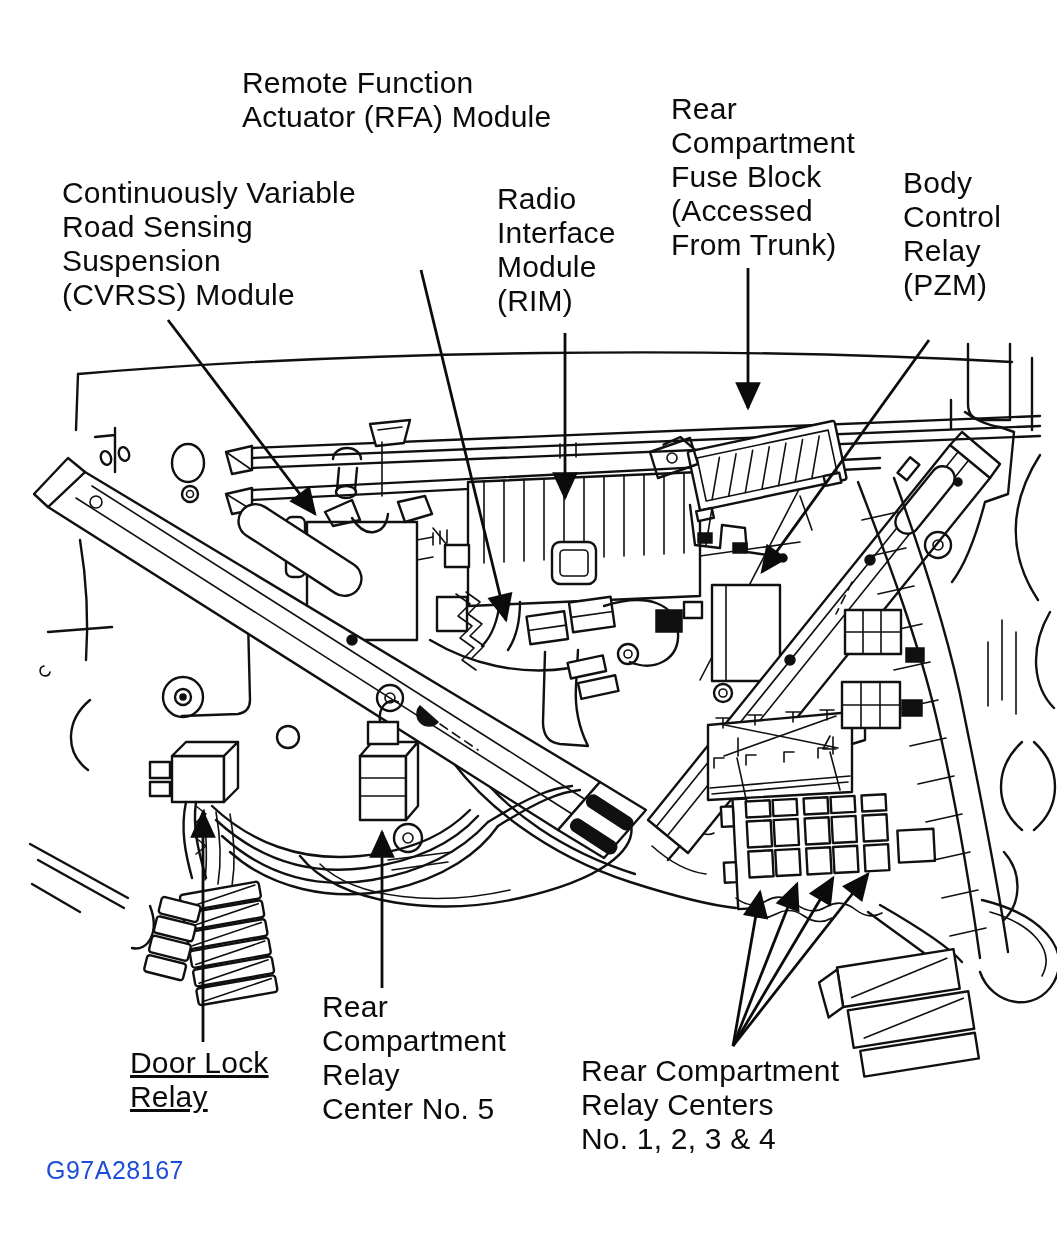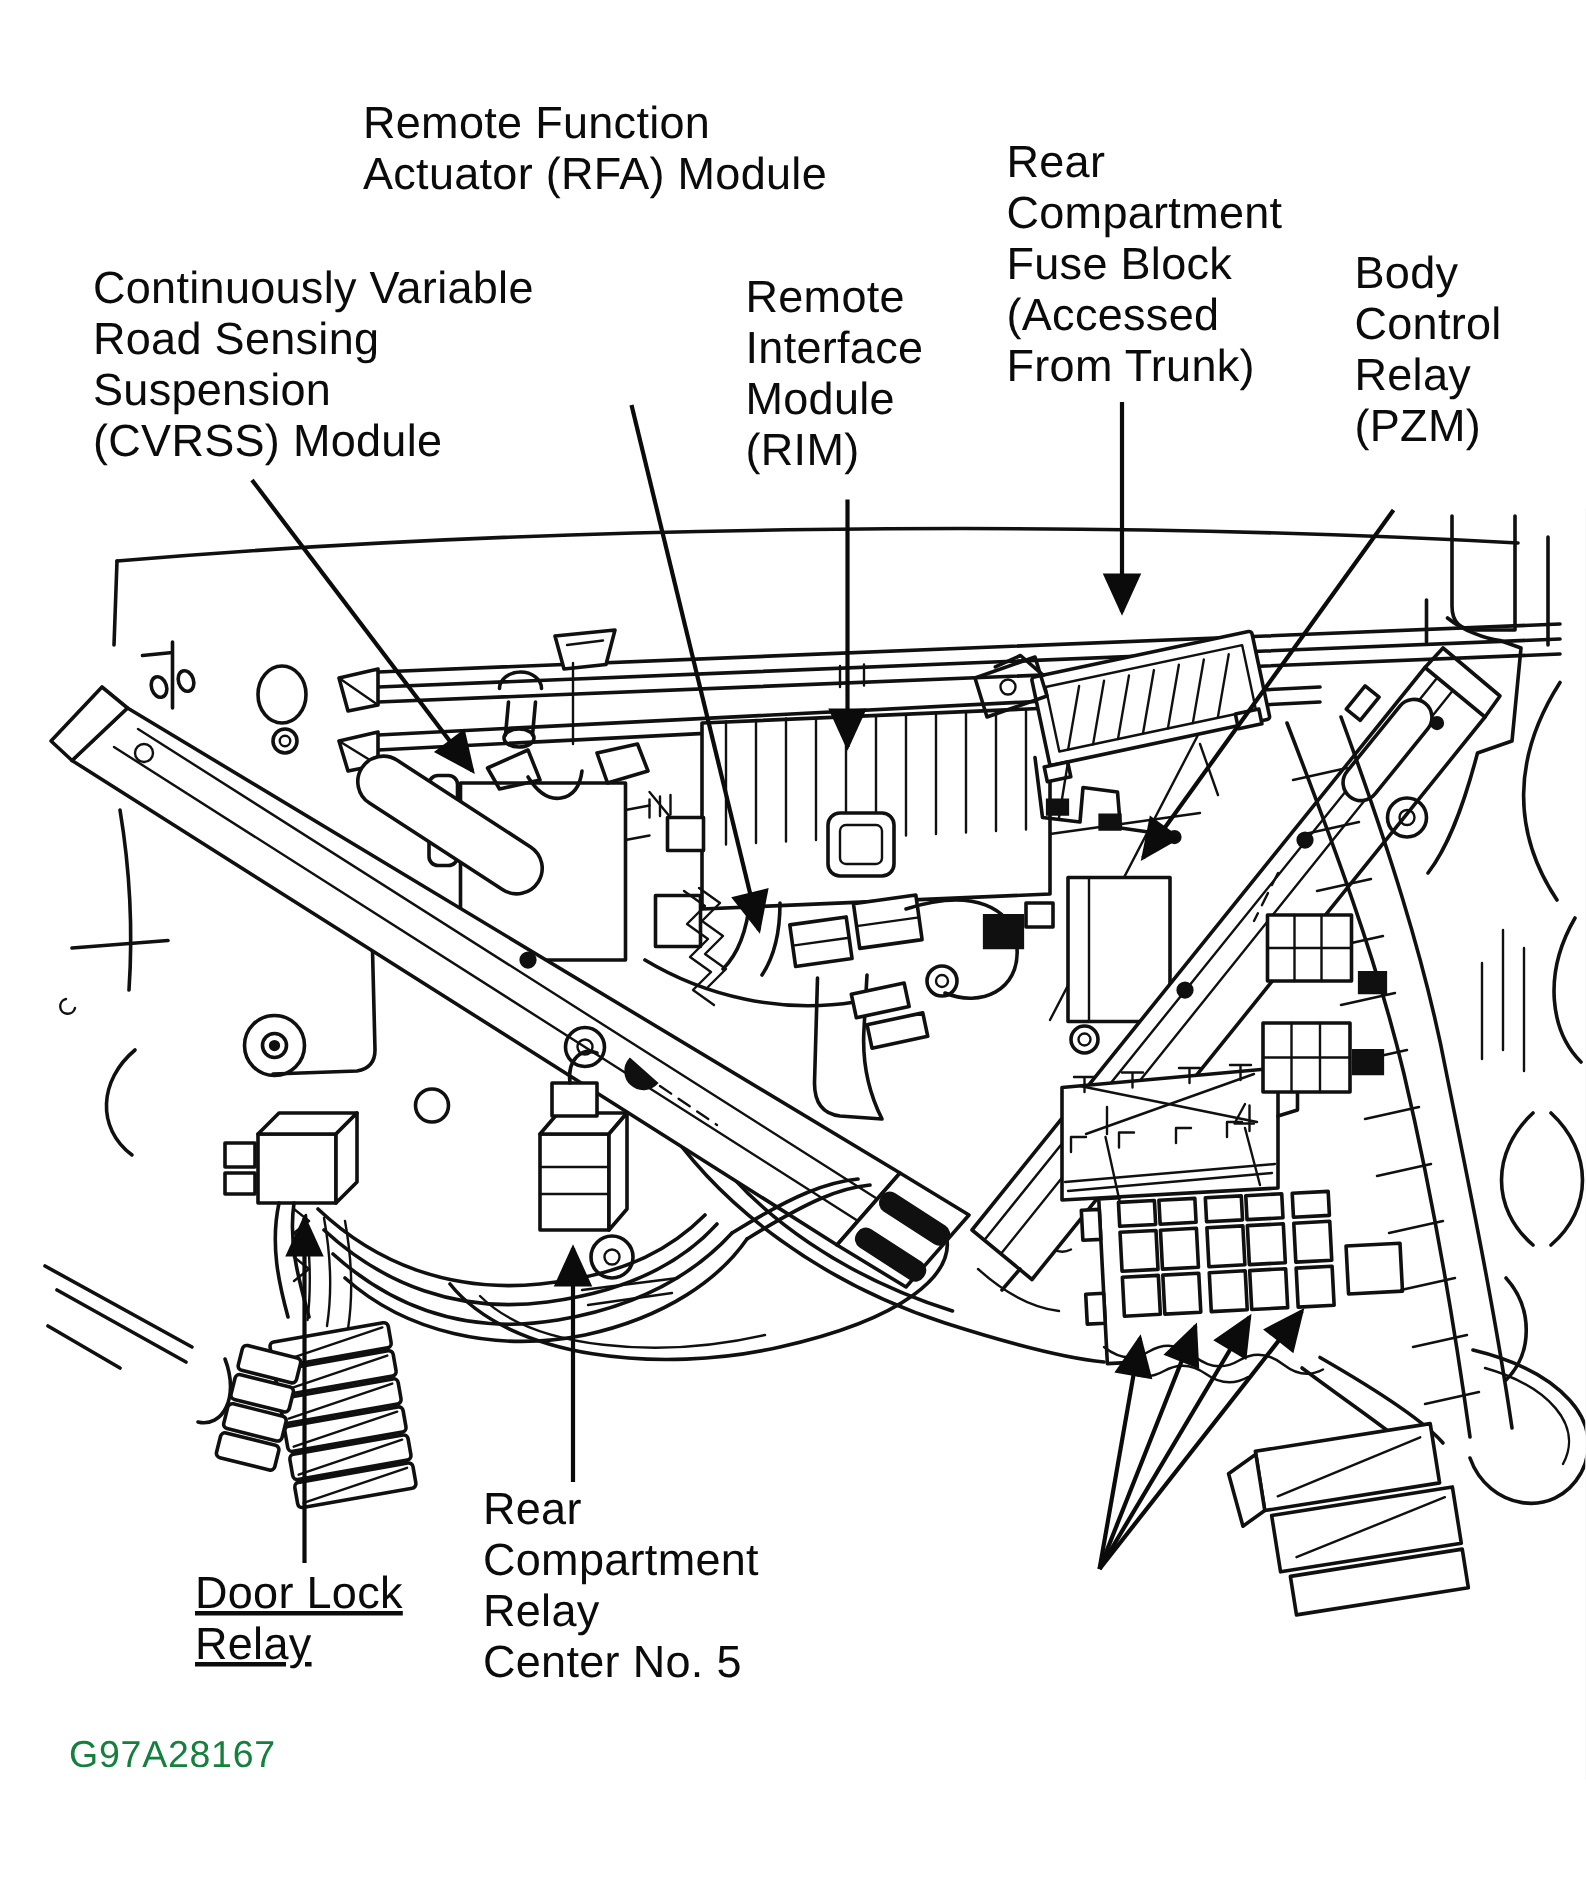--- a/index.html
+++ b/index.html
@@ -25,21 +25,21 @@
   .co-rfa{left:242px;top:66px;}
   .co-cvrss{left:62px;top:176px;}
   .co-rim{left:497px;top:182px;}
   .co-fuse{left:671px;top:92px;}
   .co-pzm{left:903px;top:166px;}
   .co-door{left:130px;top:1046px;text-decoration:underline;}
   .co-rc5{left:322px;top:990px;}
   .co-rc14{left:581px;top:1054px;}
   .figure-id{
     position:absolute;left:46px;top:1156px;
-    color:#15803d;font-size:25px;letter-spacing:0.5px;
+    color:#1d4ed8;font-size:25px;letter-spacing:0.5px;
   }
   svg *{vector-effect:non-scaling-stroke;}
   .s{stroke:#101010;fill:none;stroke-width:2.4;stroke-linecap:round;stroke-linejoin:round;}
   .s-thin{stroke:#101010;fill:none;stroke-width:1.6;stroke-linecap:round;stroke-linejoin:round;}
   .s-white{stroke:#101010;fill:#ffffff;stroke-width:2.4;stroke-linejoin:round;}
   .s-dark{stroke:#101010;fill:#101010;stroke-width:1.5;}
   .leader{stroke:#0b0b0b;fill:none;stroke-width:2.8;}
 </style>
 </head>
 <body>
@@ -345,34 +345,37 @@
       </g>
     </g>
   </svg>
 
   <div class="callout co-rfa">Remote Function
 Actuator (RFA) Module</div>
   <div class="callout co-cvrss">Continuously Variable
 Road Sensing
 Suspension
 (CVRSS) Module</div>
-  <div class="callout co-rim">Remote
+  <div class="callout co-rim">Radio
 Interface
 Module
 (RIM)</div>
   <div class="callout co-fuse">Rear
 Compartment
 Fuse Block
 (Accessed
 From Trunk)</div>
   <div class="callout co-pzm">Body
 Control
 Relay
 (PZM)</div>
   <div class="callout co-door">Door Lock
 Relay</div>
   <div class="callout co-rc5">Rear
 Compartment
 Relay
 Center No. 5</div>
+  <div class="callout co-rc14">Rear Compartment
+Relay Centers
+No. 1, 2, 3 &amp; 4</div>
 
   <div class="figure-id">G97A28167</div>
 </div>
 
 </body></html>

